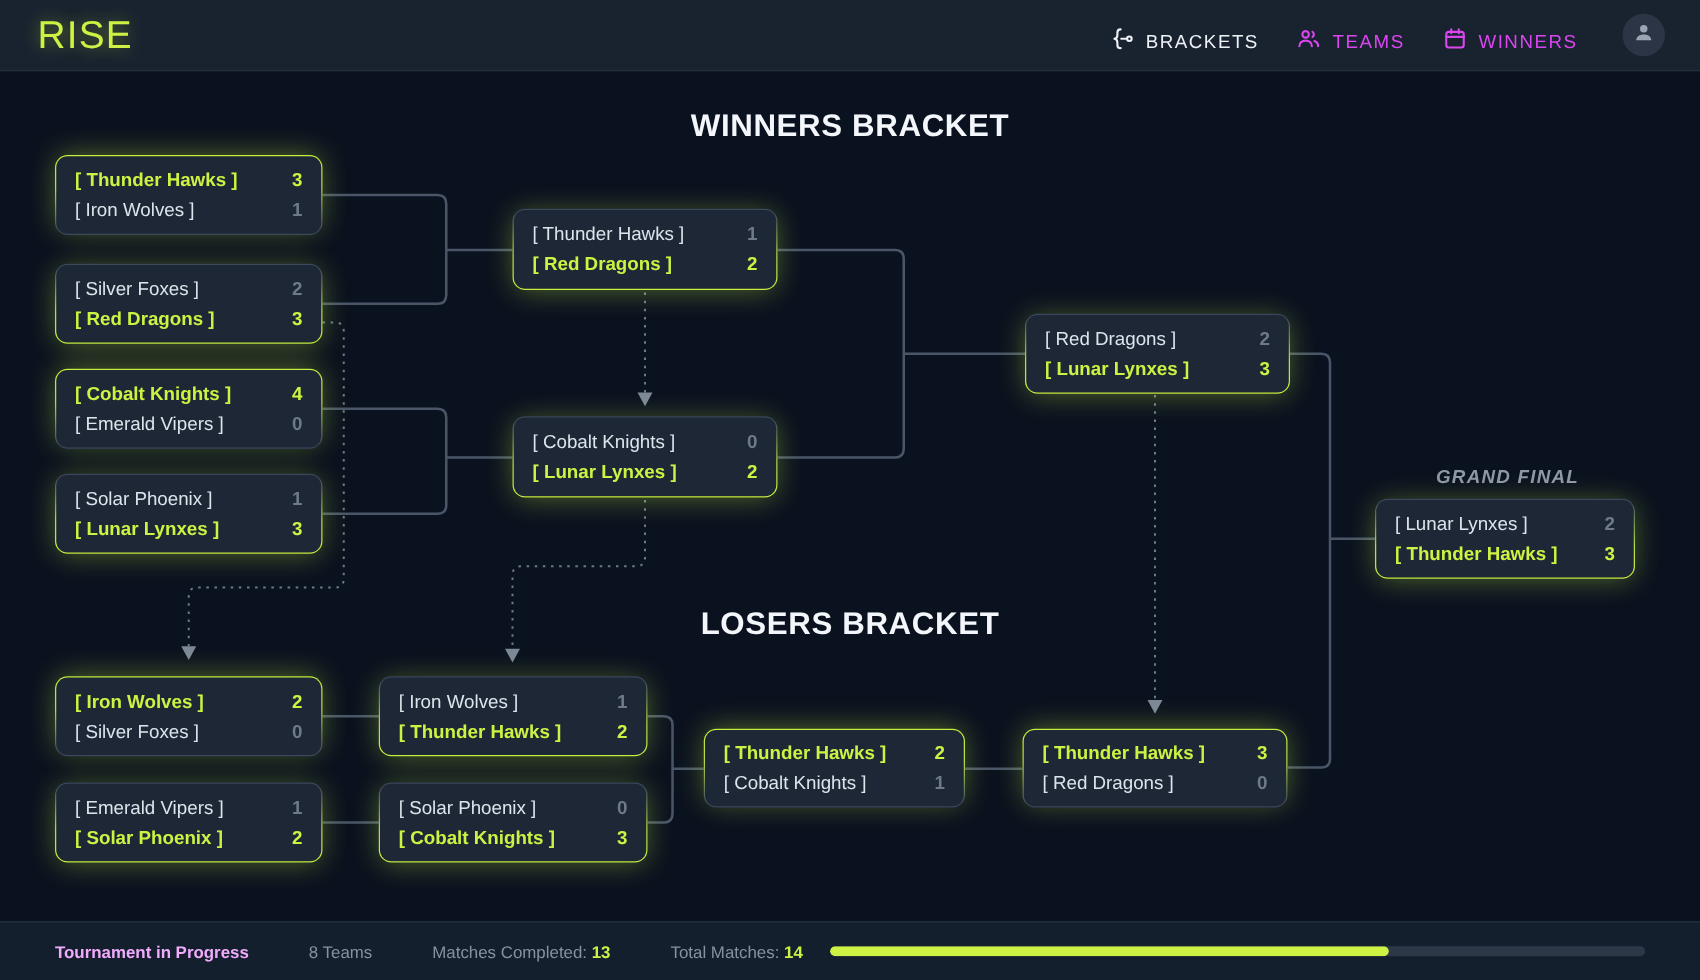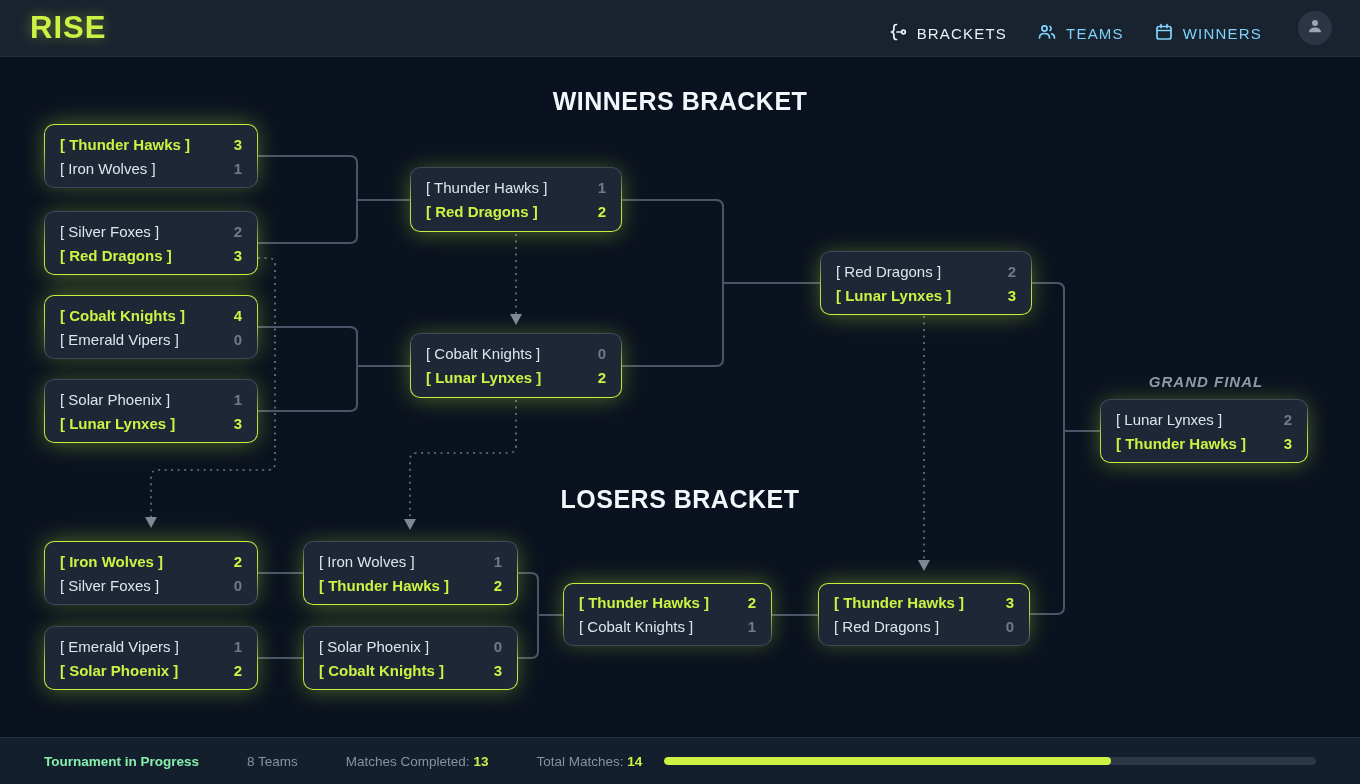--- a/index.html
+++ b/index.html
@@ -3,24 +3,24 @@
 <meta charset="utf-8">
 <style>
   html,body{margin:0;padding:0;background:#0b121f;}
   body{width:1360px;height:784px;position:relative;overflow:hidden;
        font-family:"Liberation Sans",sans-serif;-webkit-font-smoothing:antialiased;}
 
   
   .header{position:absolute;left:0;top:0;width:1360px;height:57px;background:#19222f;
           border-bottom:1px solid #232e3e;display:flex;align-items:center;
           justify-content:space-between;box-sizing:border-box;padding:0 28px 0 30px;z-index:5;}
-  .logo{font-size:31px;font-weight:700;letter-spacing:1px;color:#cdf243;
+  .logo{font-size:31px;font-weight:400;letter-spacing:1px;color:#cdf243;
         text-shadow:0 0 14px rgba(205,242,67,.45);}
   .nav{display:flex;align-items:flex-end;gap:30px;}
-  .nav-item{display:flex;align-items:center;gap:9px;color:#7dd3fc;font-size:15px;
+  .nav-item{display:flex;align-items:center;gap:9px;color:#d946ef;font-size:15px;
             letter-spacing:1.2px;cursor:pointer;}
   .nav-item.active{color:#edf1f6;}
   .nav-item svg{stroke:currentColor;fill:none;stroke-width:1.7;stroke-linecap:round;stroke-linejoin:round;}
   .avatar{width:34px;height:34px;border-radius:50%;background:#2b3545;display:flex;
           align-items:center;justify-content:center;margin-left:6px;cursor:pointer;}
 
   
   .big-title{position:absolute;left:0;width:1360px;text-align:center;color:#f3f6fa;
              font-size:25px;font-weight:800;letter-spacing:.5px;z-index:2;}
   .gf-label{position:absolute;color:#8e98a8;font-size:15px;font-weight:700;
@@ -43,21 +43,21 @@
                flex-direction:column;justify-content:center;gap:3px;padding:1px 0;box-sizing:border-box;}
   .row{display:flex;justify-content:space-between;align-items:center;padding:2px 15px;
        font-size:15px;color:#dde4ec;}
   .row .sc{color:#6e7a8b;font-weight:700;}
   .row.winner,.row.winner .sc{color:#cdf243;font-weight:700;}
 
   
   .footer{position:absolute;left:0;bottom:0;width:1360px;height:47px;background:#141f2d;
           border-top:1px solid #243042;display:flex;align-items:center;box-sizing:border-box;
           padding:0 44px;gap:0;z-index:5;font-size:13.5px;}
-  .f-status{color:#86efac;font-weight:700;margin-right:48px;}
+  .f-status{color:#f0abfc;font-weight:700;margin-right:48px;}
   .f-dim{color:#8791a1;margin-right:48px;}
   .f-lime{color:#cdf243;font-weight:700;}
   .pbar{flex:1;height:8px;background:#2c3848;border-radius:5px;margin-left:22px;overflow:hidden;}
   .pfill{height:100%;background:#cdf243;border-radius:5px;}
 </style>
 </head>
 <body>
 
 <div class="header">
   <div class="logo">RISE</div>

